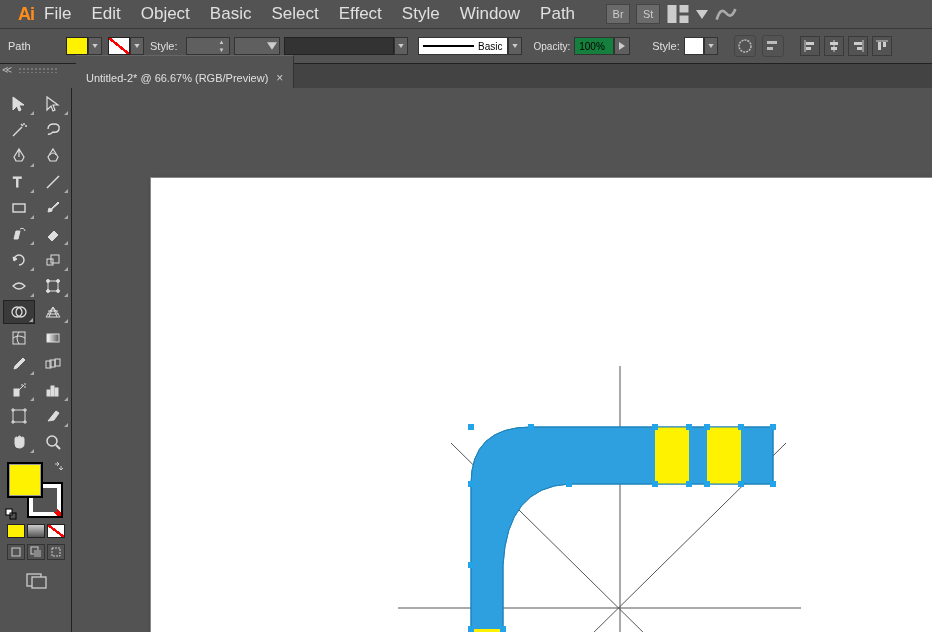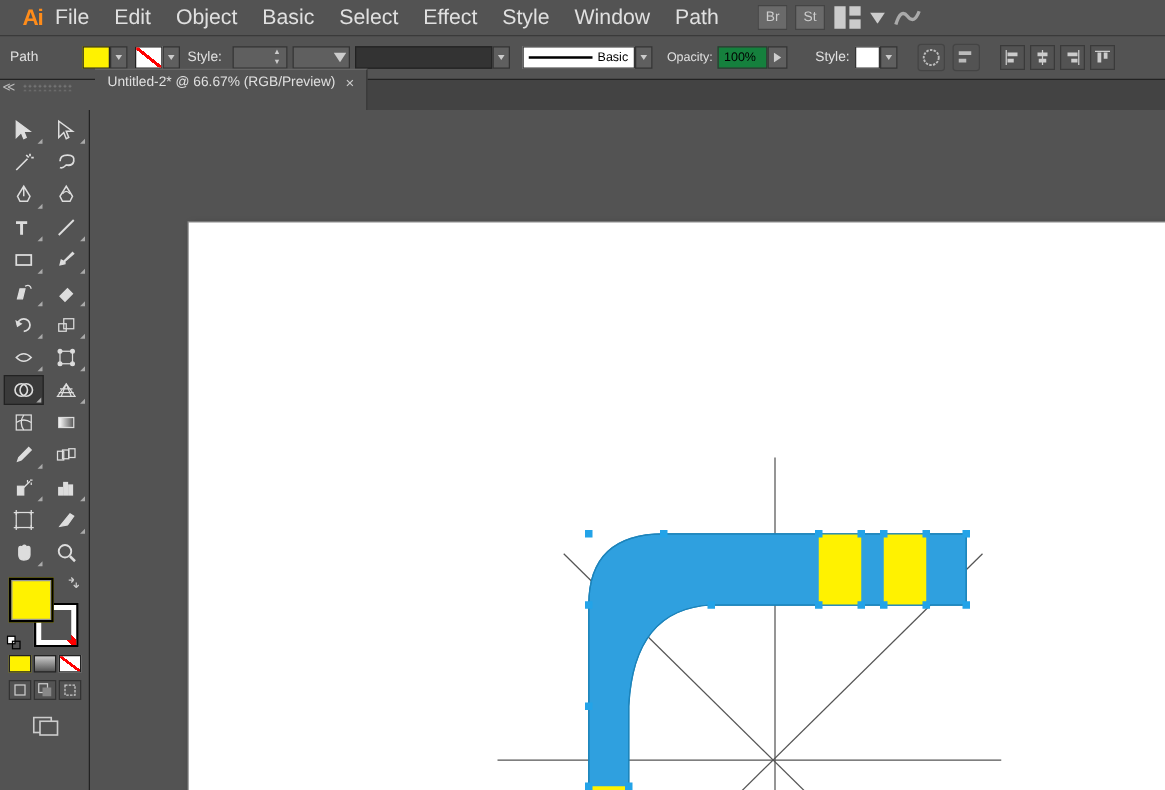--- a/index.html
+++ b/index.html
@@ -37,21 +37,21 @@
   .opacity-grp .arrow-box { width:16px; height:18px; background:#5f5f5f; border:1px solid #333; display:flex; align-items:center; justify-content:center;}
   .style-grp { margin-left:22px; display:flex; align-items:center;}
   .style-grp .lbl { font-size:11px; color:#e0e0e0; margin-right:4px;}
   .style-grp .well { width:20px; height:18px; background:#fff; border:1px solid #333;}
   .round-icon { width:22px; height:22px; margin-left:10px; border:1px solid #444; border-radius:3px; display:flex; align-items:center; justify-content:center;}
   .align-group { margin-left:16px; display:flex; gap:4px;}
   .align-btn { width:20px; height:20px; border:1px solid #3a3a3a; background:#535353; display:flex; align-items:center; justify-content:center;}
 
   
   .tab-strip { position:absolute; left:76px; top:64px; right:0; height:24px; background:#434343; display:flex; align-items:flex-end;}
-  .tab { height:22px; background:#535353; color:#e0e0e0; font-size:11px; padding:16px 10px; display:flex; align-items:flex-end; border-top:1px solid #666; border-right:1px solid #333; gap:8px;}
+  .tab { height:22px; background:#535353; color:#e0e0e0; font-size:11px; padding:16px 10px; display:flex; align-items:flex-start; border-top:1px solid #666; border-right:1px solid #333; gap:8px;}
   .tab .close { color:#ccc; font-size:12px; line-height:1; }
   .panel-collapse { position:absolute; left:0px; top:64px; width:14px; height:14px; font-size:10px; color:#bbb; text-align:center;}
   .grip-dots { position:absolute; left:18px; top:67px; width:40px; height:6px;
     background-image: radial-gradient(#777 1px, transparent 1px);
     background-size: 4px 4px; }
 
   
   .tools { position:absolute; left:0; top:88px; width:72px; bottom:0; background:#535353; border-right:1px solid #222; padding:4px 3px; }
   .tool-grid { display:grid; grid-template-columns: 1fr 1fr; gap:2px; }
   .tool { width:32px; height:24px; display:flex; align-items:center; justify-content:center; position:relative; }

